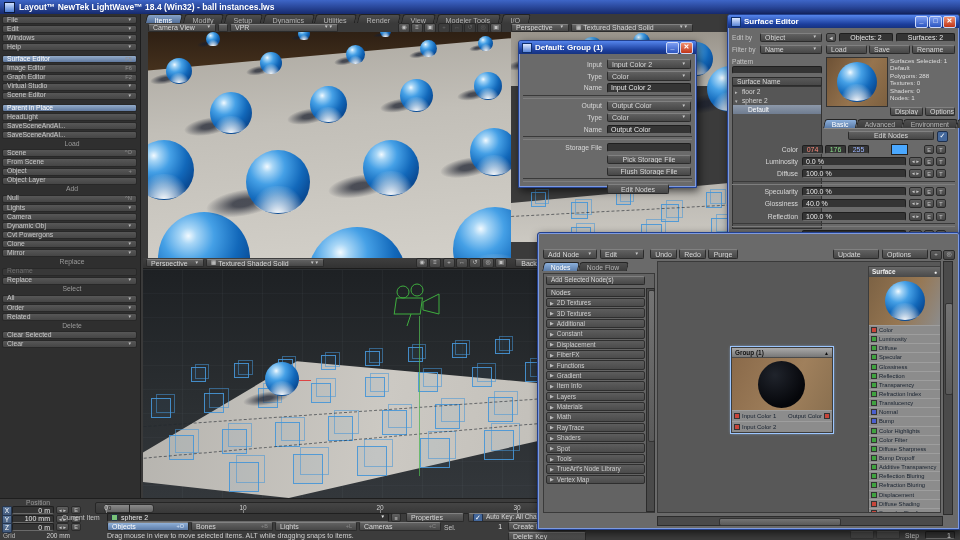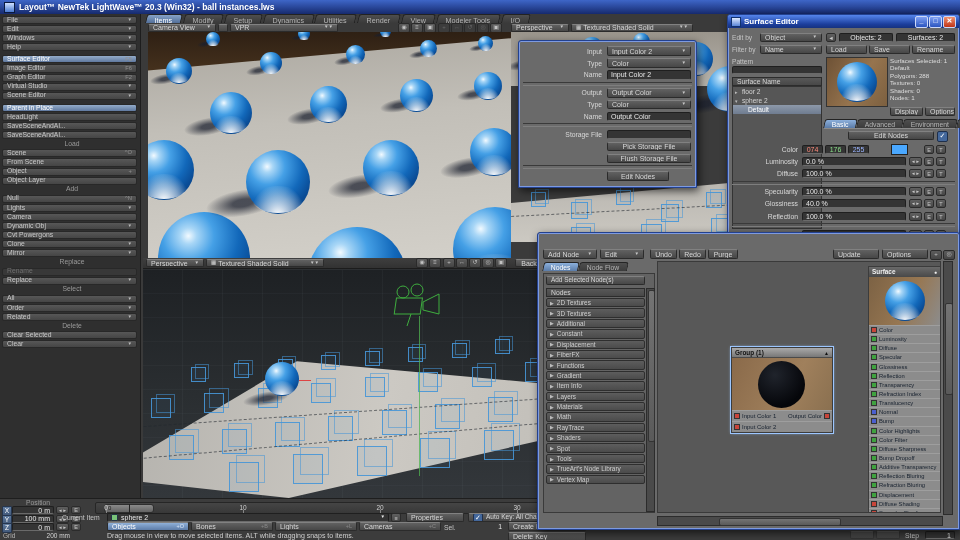--- a/index.html
+++ b/index.html
@@ -110,21 +110,21 @@
   #ruler .handle i{position:absolute;left:50%;top:-1px;width:1px;height:9px;background:#222;}
   .statusline{font-size:7px;color:#cfcfcf;white-space:nowrap;}
 </style>
 </head>
 <body>
 
 <div id="app">
 
   <div class="abs" id="titlebar">
     <div class="appicon"></div>
-    <div class="title">Layout™ NewTek LightWave™ 20.3 (Win32) - ball instances.lws</div>
+    <div class="title">Layout™ NewTek LightWave™ 18.4 (Win32) - ball instances.lws</div>
   </div>
 
   <div class="abs" id="main-tabs">
       <div class="tab active"><span>Items</span></div>
       <div class="tab"><span>Modify</span></div>
       <div class="tab"><span>Setup</span></div>
       <div class="tab"><span>Dynamics</span></div>
       <div class="tab"><span>Utilities</span></div>
       <div class="tab"><span>Render</span></div>
       <div class="tab"><span>View</span></div>
@@ -731,20 +731,28 @@
           <div style="position: absolute; left: 0px; width: 70px; text-align: right; font-size: 6.8px; color: rgb(216, 216, 216);">Transparency</div>
           <div class="field" style="position: absolute; left: 74px; width: 104px; height: 9px;">0.0 %</div>
           <div class="mini" style="position: absolute; left: 181px; width: 13px; height: 9px; line-height: 8px; font-size: 4.5px;">◄►</div>
           <div class="mini" style="position: absolute; left: 196px; width: 10px; height: 9px; line-height: 8px;">E</div>
           <div class="mini" style="position: absolute; left: 208px; width: 10px; height: 9px; line-height: 8px;">T</div>
         </div>
       </div>
   </div>
 
   <div class="win" id="group-dialog" style="left:518px;top:40px;width:177px;height:146px;">
+    <div class="tbar">
+      <div class="wicon"></div>
+      <span>Default: Group (1)</span>
+      <div class="tb-btns">
+        <div class="tb-btn">_</div>
+        <div class="tb-btn close">✕</div>
+      </div>
+    </div>
     <div id="gd-rows" style="padding-top:3px;">
         <div style="display: flex; align-items: center; height: 9.5px; margin: 2.4px 5px 0px;">
           <div style="width: 78px; text-align: right; font-size: 6.8px; color: rgb(216, 216, 216); padding-right: 5px; flex: 0 0 auto;">Input</div>
           <div class="btn" style="flex: 1 1 0%; height: 9.5px;">
             <span>Input Color 2</span>
             <span class="arr">▼</span>
           </div>
         </div>
         <div style="display: flex; align-items: center; height: 9.5px; margin: 2.4px 5px 0px;">
           <div style="width: 78px; text-align: right; font-size: 6.8px; color: rgb(216, 216, 216); padding-right: 5px; flex: 0 0 auto;">Type</div>

